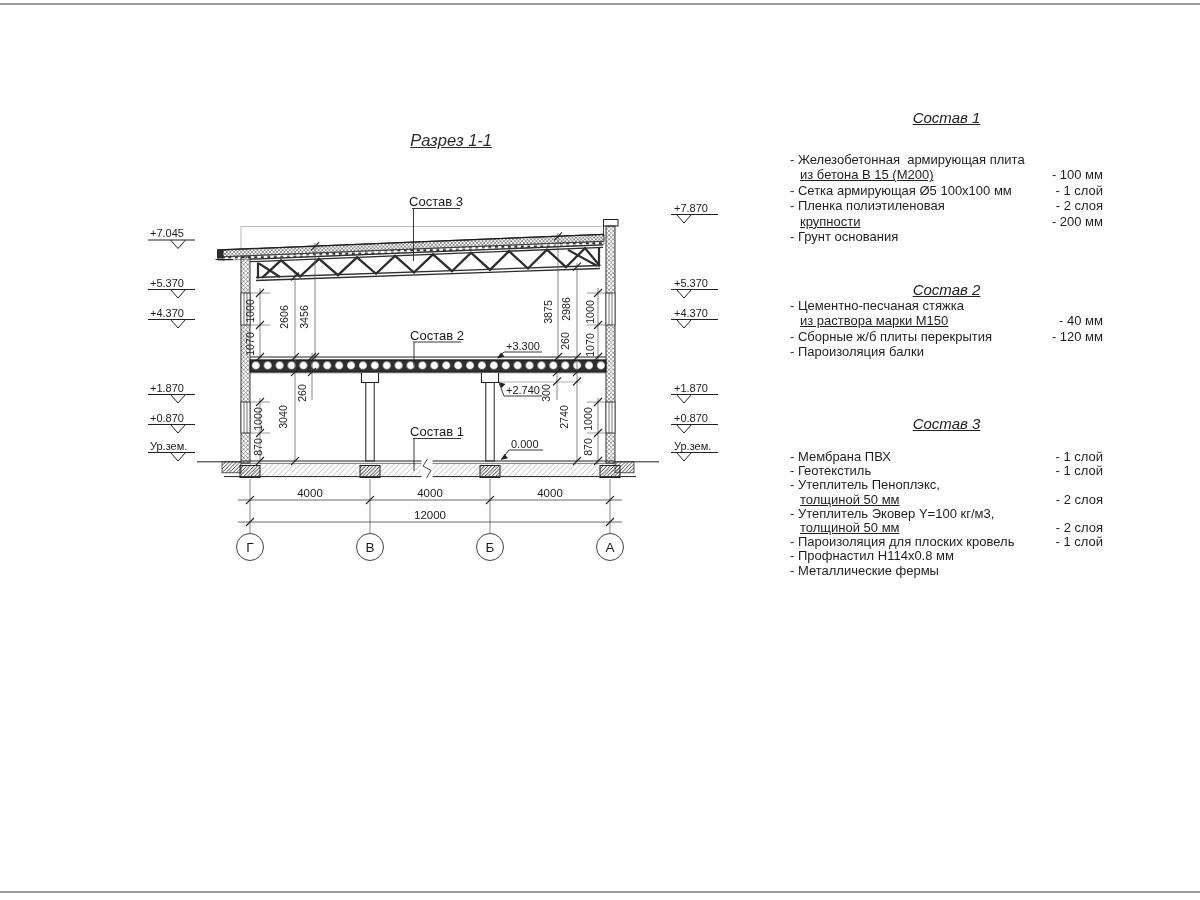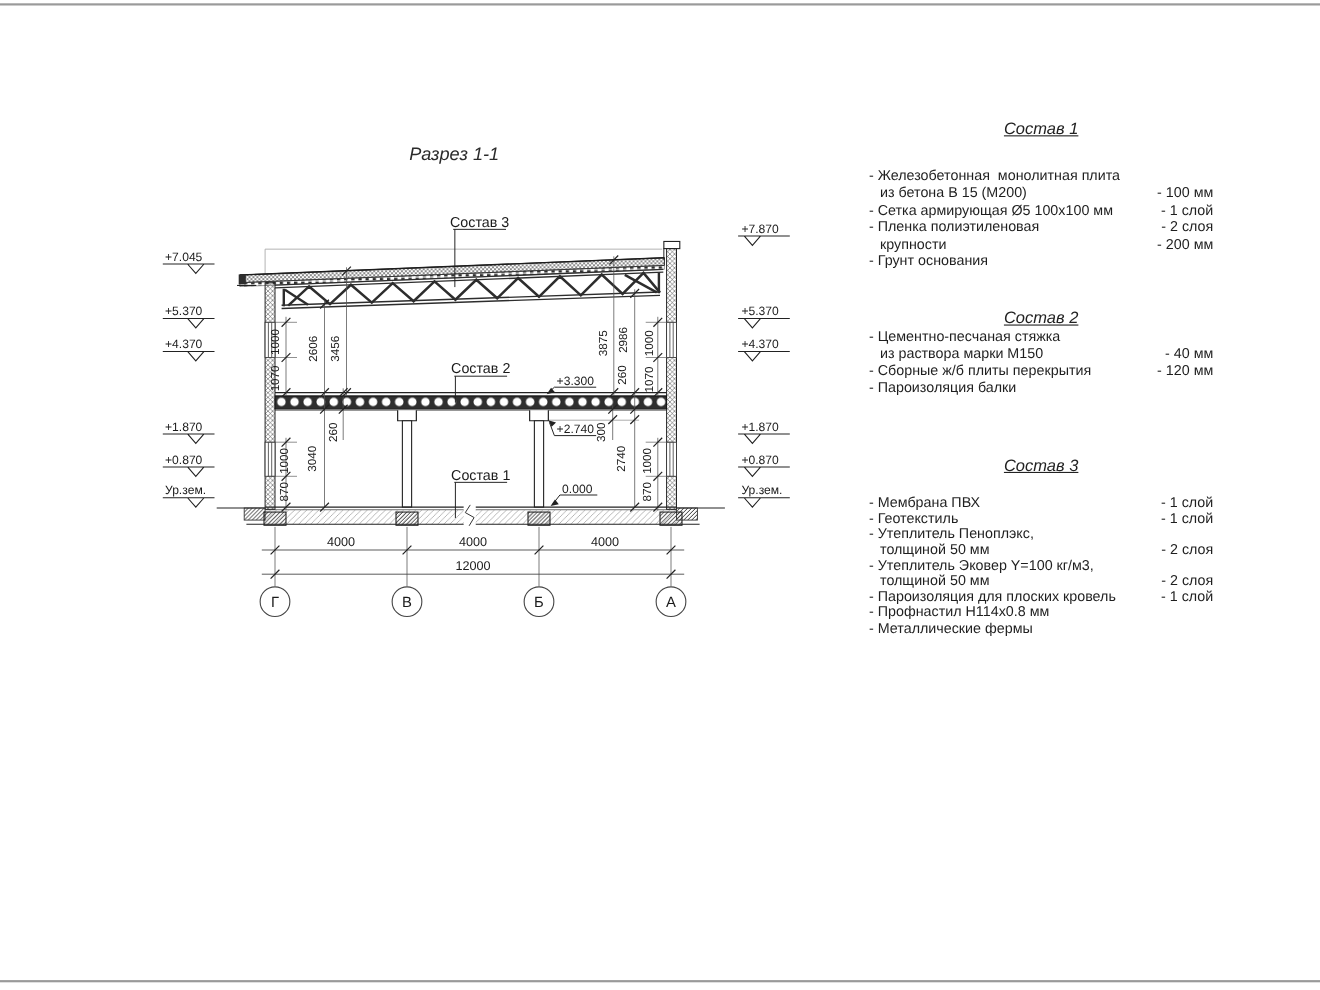--- a/index.html
+++ b/index.html
@@ -1,38 +1,38 @@
 <!DOCTYPE html>
 <html><head>
 <meta charset="utf-8">
 <style>
   html,body{margin:0;padding:0;background:#fff;}
   body{width:1200px;height:900px;position:relative;overflow:hidden;
        font-family:"Liberation Sans",sans-serif;color:#1f1f1f;}
   .edge{position:absolute;left:0;width:1200px;height:2px;background:#9a9a9a;}
   .edge.top{top:3px;}
   .edge.bot{top:891px;}
-  .dwg-title{position:absolute;left:372px;top:131px;width:120px;text-align:left;
-       font-size:16.5px;font-style:italic;color:#2b2b2b;}
+  .dwg-title{position:absolute;left:372px;top:131px;width:120px;text-align:right;
+       font-size:16.5px;font-style:italic;text-decoration:underline;color:#2b2b2b;}
   svg{position:absolute;left:0;top:0;}
   svg text{font-family:"Liberation Sans",sans-serif;fill:#1b1b1b;}
   .dim{font-size:10.6px;}
   .lvl{font-size:11px;}
   .bd{font-size:11.5px;}
   .co{font-size:13px;}
   .ax{font-size:13.5px;}
   .sec{position:absolute;left:790px;width:313px;}
   .sh{font-size:15px;font-style:italic;text-align:center;
       text-decoration:underline;color:#222;height:17px;}
   .rows{font-size:13px;line-height:15.4px;}
   .rows.tight{line-height:14.2px;}
   .row{display:flex;}
   .row .t{white-space:pre;}
   .row .v{margin-left:auto;white-space:pre;}
-  .row.ind .t{padding-left:10px;}
+  .row.ind .t{padding-left:10px;text-decoration:underline;}
 </style>
 </head>
 <body>
 
 <div class="edge top"></div>
 <div class="edge bot"></div>
 
 <div class="dwg-title">Разрез 1-1</div>
 
 <svg width="1200" height="900" viewBox="0 0 1200 900">
@@ -266,21 +266,21 @@
     <path d="M671 424.5 H718 M676.5 424.5 L684 433 L691.5 424.5" fill="none" stroke="#222" stroke-width="1"></path>
     <text class="lvl" x="674" y="449.5">Ур.зем.</text>
     <path d="M671 452.5 H718 M676.5 452.5 L684 461 L691.5 452.5" fill="none" stroke="#222" stroke-width="1"></path>
   </g>
 </svg>
 
 <div class="sec" style="top:109px">
   <div class="sh">Состав 1</div>
   <div class="rows" style="margin-top:26px">
     <div class="row">
-        <span class="t">- Железобетонная  монолитная плита</span>
+        <span class="t">- Железобетонная  армирующая плита</span>
         <span class="v"></span>
       </div>
     <div class="row ind">
         <span class="t">из бетона В 15 (М200)</span>
         <span class="v">- 100 мм</span>
       </div>
     <div class="row">
         <span class="t">- Сетка армирующая Ø5 100х100 мм</span>
         <span class="v">- 1 слой</span>
       </div>

